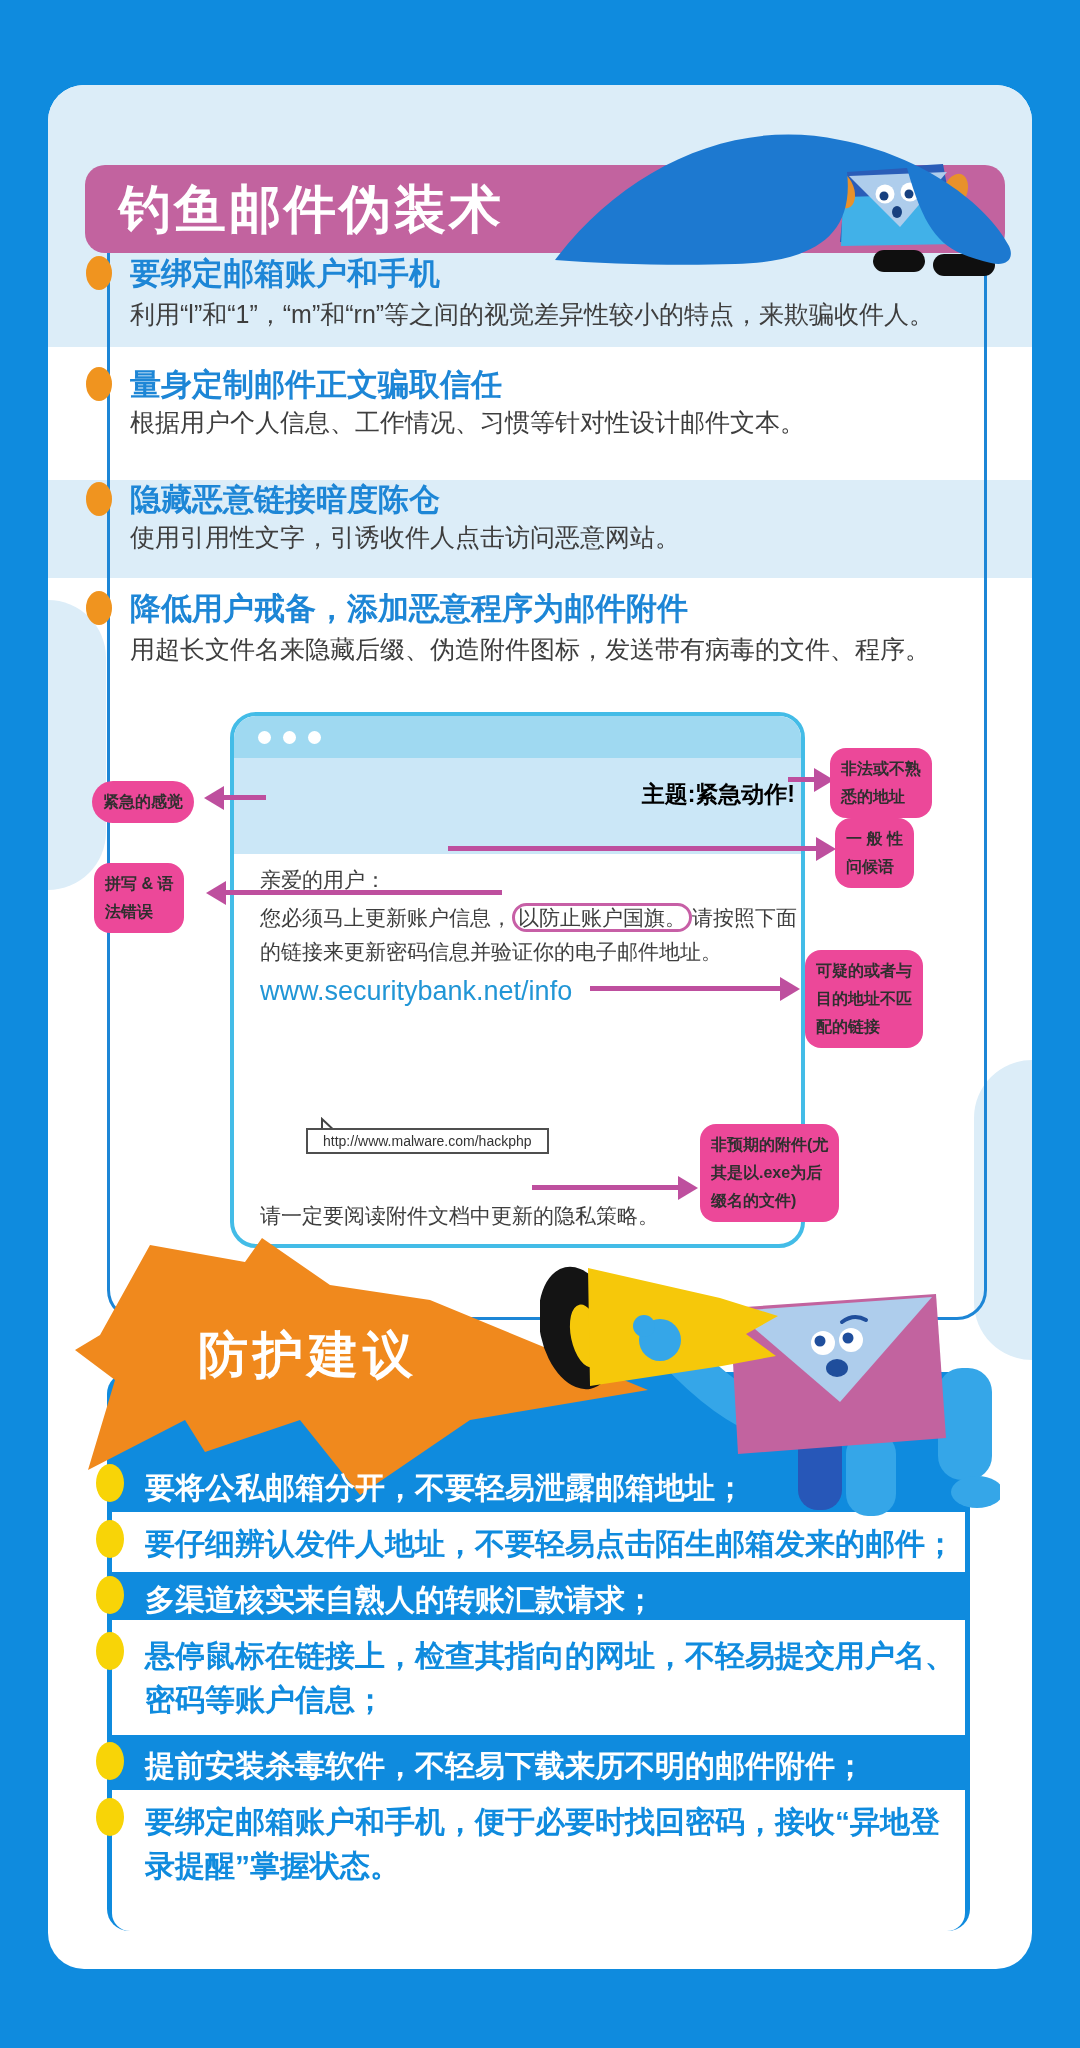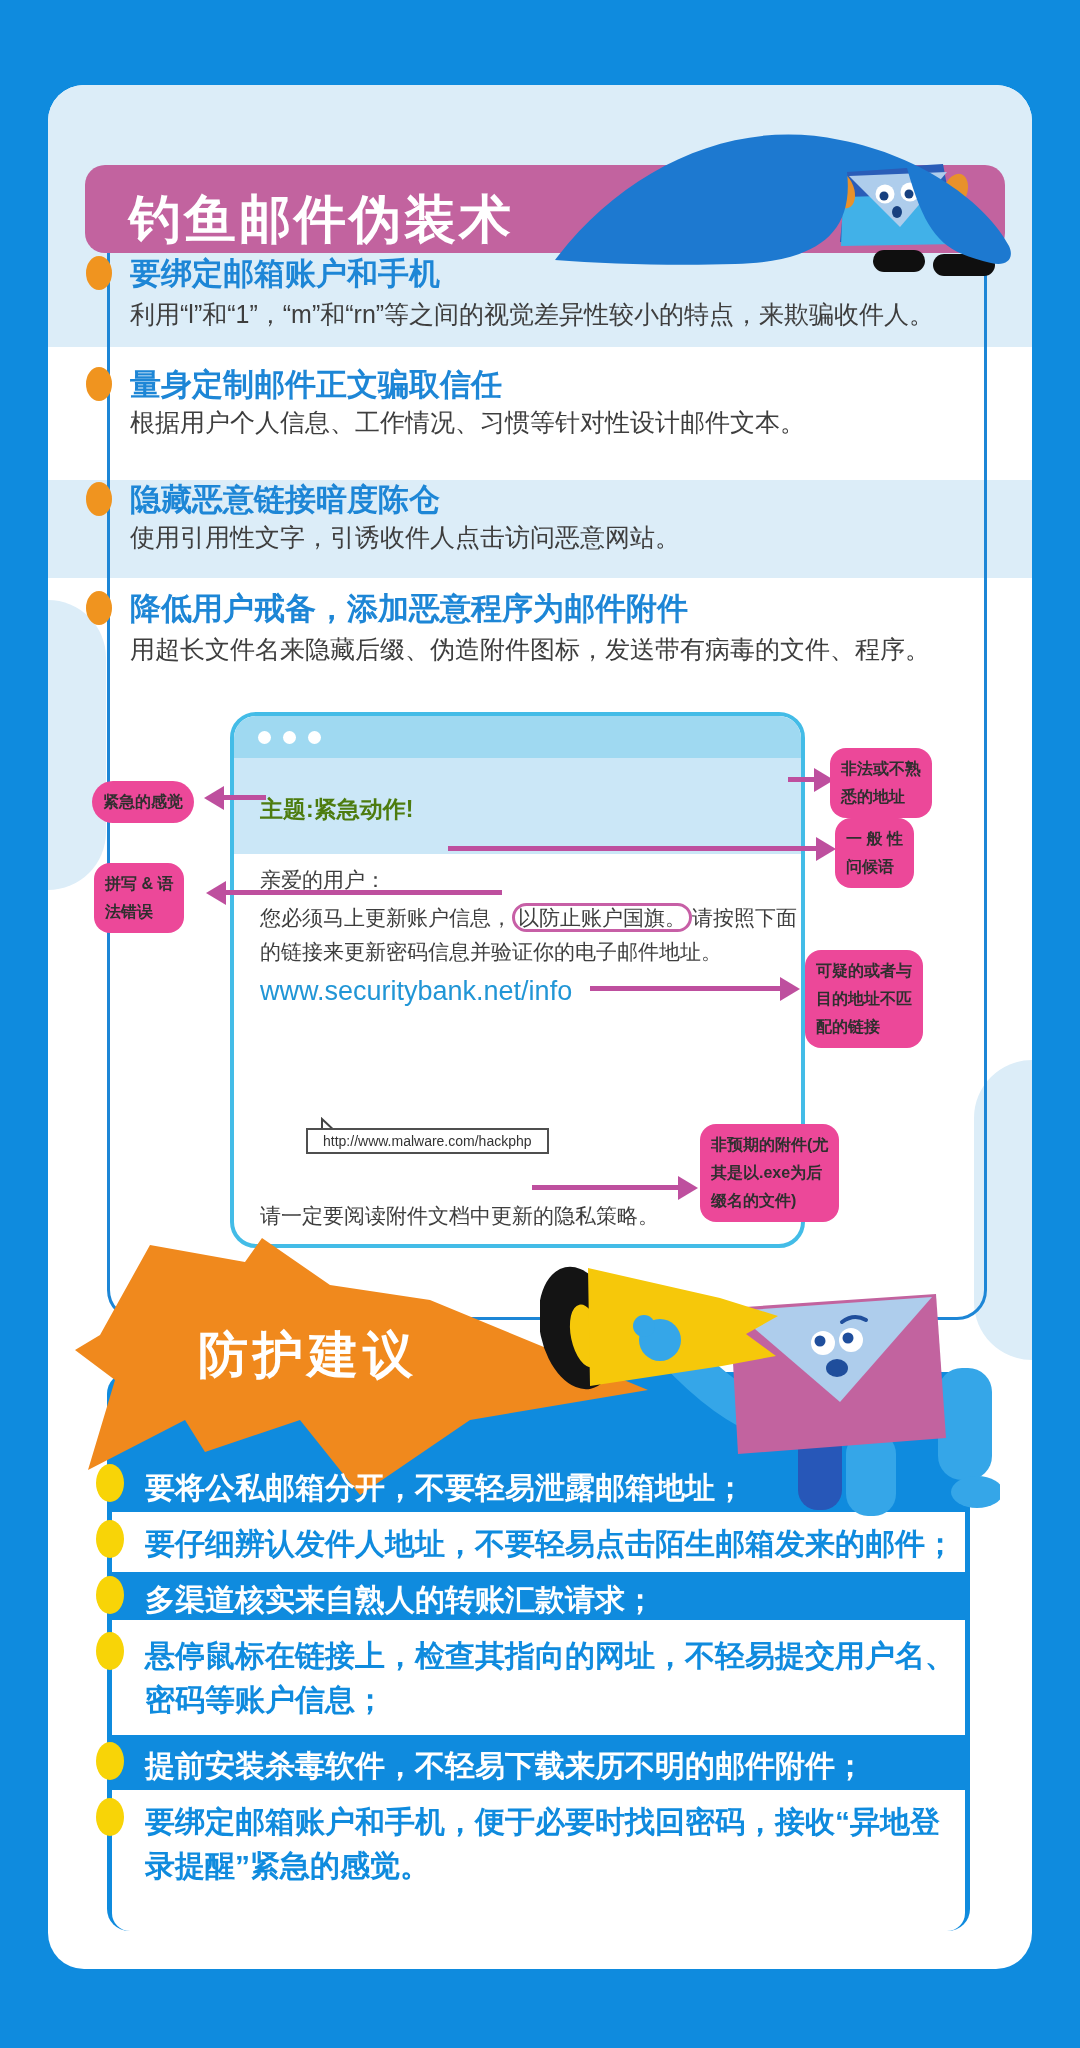--- a/index.html
+++ b/index.html
@@ -12,36 +12,36 @@
   .band-top{left:48px;top:85px;width:984px;height:262px;background:#DCEDF8;border-radius:36px 36px 0 0;}
   .band-s3{left:48px;top:480px;width:984px;height:98px;background:#DCEDF8;}
   .blob-left{left:48px;top:600px;width:58px;height:290px;background:#DCEDF8;border-radius:0 58px 58px 0;}
   .blob-right{left:974px;top:1060px;width:58px;height:300px;background:#DCEDF8;border-radius:58px 0 0 58px;}
 
   
   .frame{left:107px;top:206px;width:874px;height:1108px;border:3px solid #1D86D6;border-radius:30px;}
 
   
   .banner{left:85px;top:165px;width:920px;height:88px;background:#C2639F;border-radius:20px;z-index:2;}
-  .banner h1{margin:10px;padding:0 0 0 34px;line-height:88px;font-size:52px;letter-spacing:3px;color:#fff;font-weight:bold;}
+  .banner h1{margin:0;padding:0 0 0 34px;line-height:88px;font-size:52px;letter-spacing:3px;color:#fff;font-weight:bold;}
 
   
   .dot{width:26px;height:34px;border-radius:50%;background:#F0941F;z-index:1;}
   .sec-h{left:130px;font-size:31px;font-weight:bold;color:#1D86D6;z-index:1;}
   .sec-b{left:130px;width:852px;font-size:25px;color:#3E3E3E;z-index:1;}
 
   
   .email{left:230px;top:712px;width:575px;height:536px;background:#fff;border:4px solid #43BCE7;
          border-radius:26px;z-index:2;overflow:hidden;box-sizing:border-box;}
   .titlebar{position:relative;height:42px;background:#9FD9F1;}
   .dots{position:absolute;left:24px;top:15px;display:flex;gap:12px;}
   .dots i{width:13px;height:13px;border-radius:50%;background:#fff;}
   .ehead{height:96px;background:#CBE7F7;padding:16px 6px 0 26px;box-sizing:border-box;}
   .from-line{font-size:22px;color:#333;white-space:nowrap;}
-  .subj-line{font-size:23px;color:#4d7c0f;font-weight:bold;margin-top:20px;}
+  .subj-line{font-size:23px;color:#000000;font-weight:bold;margin-top:5px;text-align:right;}
   .ebody{position:relative;font-size:21px;color:#3E3E3E;}
   .greet{margin:12px 0 0 26px;}
   .l1{margin:10px 0 0 26px;white-space:nowrap;}
   .circled{border:3px solid #C75FA6;border-radius:16px;padding:0 3px;}
   .l2{margin:6px 0 0 26px;}
   .elink{margin:10px 0 0 26px;font-size:27px;color:#2196D6;}
   .cursor{left:84px;top:251px;}
   .tooltip{left:72px;top:262px;border:2px solid #4F4F4F;background:#fff;color:#333;
            font-size:14px;padding:3px 15px;white-space:nowrap;}
   .p3{left:26px;top:336px;}
@@ -198,21 +198,21 @@
   <div class="abs adv on-blue" style="top:1466px;">要将公私邮箱分开，不要轻易泄露邮箱地址；</div>
   <div class="abs ybullet" style="top:1520px;"></div>
   <div class="abs adv on-white" style="top:1522px;">要仔细辨认发件人地址，不要轻易点击陌生邮箱发来的邮件；</div>
   <div class="abs ybullet" style="top:1576px;"></div>
   <div class="abs adv on-blue" style="top:1578px;">多渠道核实来自熟人的转账汇款请求；</div>
   <div class="abs ybullet" style="top:1632px;"></div>
   <div class="abs adv on-white" style="top:1634px;">悬停鼠标在链接上，检查其指向的网址，不轻易提交用户名、密码等账户信息；</div>
   <div class="abs ybullet" style="top:1742px;"></div>
   <div class="abs adv on-blue" style="top:1744px;">提前安装杀毒软件，不轻易下载来历不明的邮件附件；</div>
   <div class="abs ybullet" style="top:1798px;"></div>
-  <div class="abs adv on-white" style="top:1800px;">要绑定邮箱账户和手机，便于必要时找回密码，接收“异地登录提醒”紧急的感觉。</div>
+  <div class="abs adv on-white" style="top:1800px;">要绑定邮箱账户和手机，便于必要时找回密码，接收“异地登录提醒”掌握状态。</div>
 
   <svg class="abs mascot-bottom" width="460" height="300" viewBox="0 0 460 300">
     <path d="M135,110 Q200,180 255,185" stroke="#35A6E8" stroke-width="38" fill="none" stroke-linecap="round"></path>
     <rect x="398" y="128" width="54" height="112" rx="24" fill="#35A6E8"></rect>
     <ellipse cx="437" cy="252" rx="26" ry="16" fill="#35A6E8"></ellipse>
     <rect x="258" y="188" width="44" height="82" rx="20" fill="#2757B8"></rect>
     <rect x="306" y="192" width="50" height="84" rx="22" fill="#35A6E8"></rect>
     <polygon points="190,68 396,54 406,198 198,214" fill="#C2639F"></polygon>
     <polygon points="194,71 392,57 300,162" fill="#AECDEC"></polygon>
     <circle cx="283" cy="103" r="12" fill="#fff"></circle>

